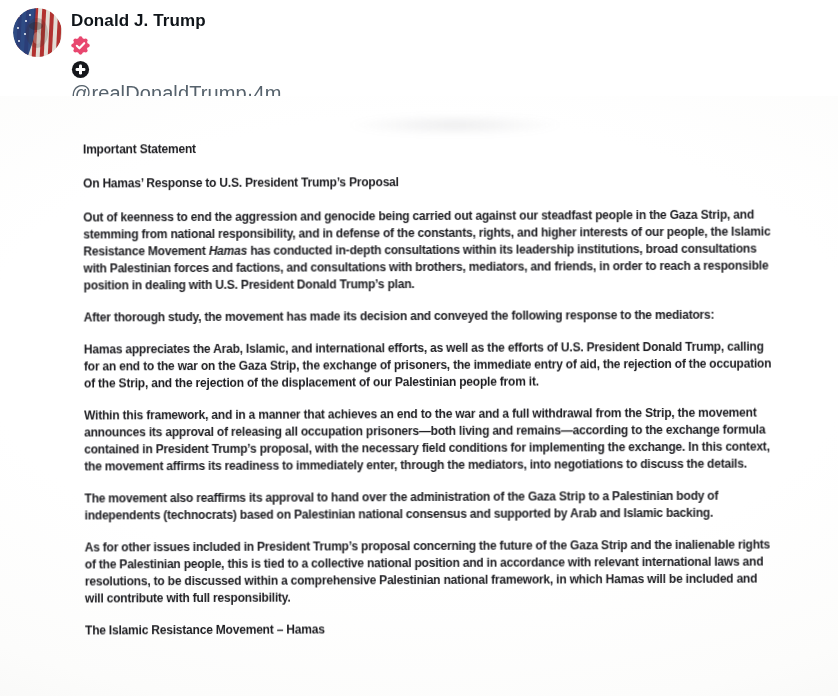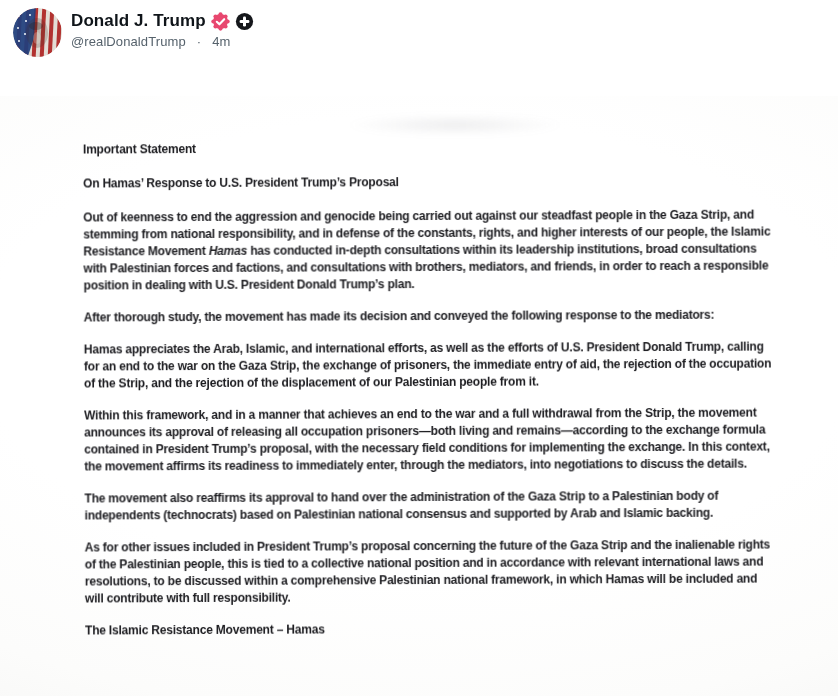--- a/index.html
+++ b/index.html
@@ -10,30 +10,30 @@
   .post-header {
     position: absolute; top: 8px; left: 13px;
     display: flex; align-items: flex-start; gap: 9px;
   }
   .avatar {
     width: 49px; height: 49px; border-radius: 50%;
     overflow: hidden; flex: 0 0 auto; cursor: pointer;
     box-shadow: 0 0 0 1px rgba(0,0,0,0.04) inset;
   }
   .header-text { padding-top: 3px; }
-  .name-row { display: flex; align-items: center; gap: 5px; }
+  .name-row { display: flex; align-items: flex-start; gap: 5px; flex-direction: column; }
   .display-name {
     font-size: 17px; font-weight: 700; color: #0f1419;
     letter-spacing: 0.1px; cursor: pointer;
   }
   .badge { display: inline-flex; width: 19px; height: 19px; }
   .handle-row {
-    margin-top: 3px; font-size: 13px; color: #56626c;
+    margin-top: 3px; font-size: 20px; color: #56626c;
     letter-spacing: 0.1px; cursor: pointer;
-    display: flex; gap: 11px; align-items: center;
+    display: flex; gap: 0; align-items: center;
   }
 
   
   .document-photo {
     position: absolute; left: 0; right: 0; top: 96px; bottom: 0;
     background: radial-gradient(95% 70% at 50% 42%, #ffffff 55%, #fcfcfb 88%, #f9f9f8 100%);
     cursor: pointer;
   }
   .smudge {
     position: absolute; top: 14px; left: 300px; width: 310px; height: 30px;

